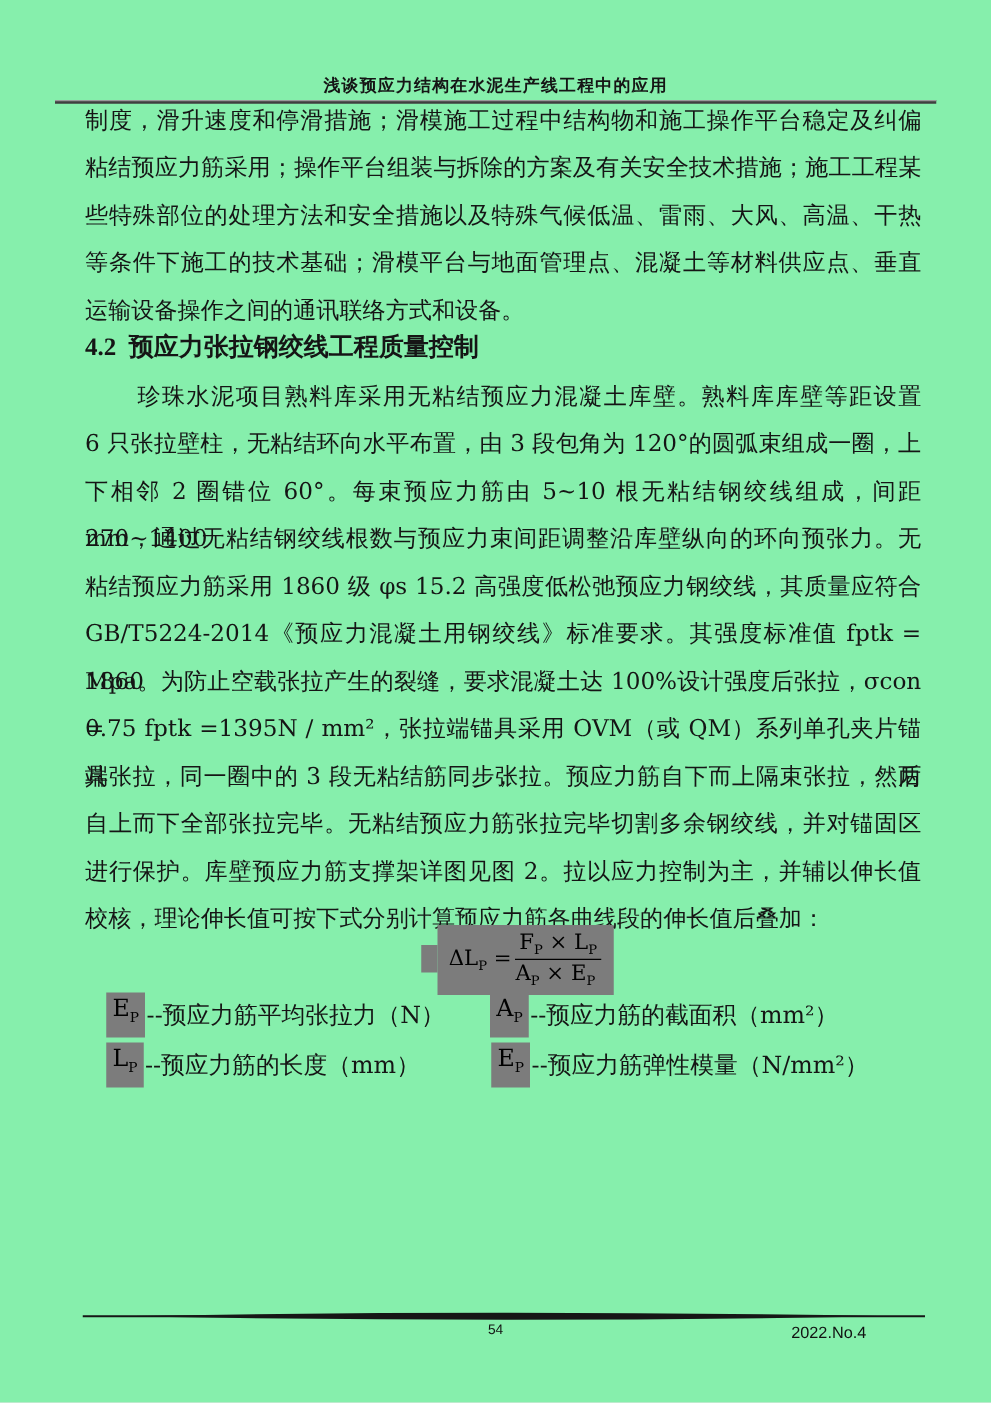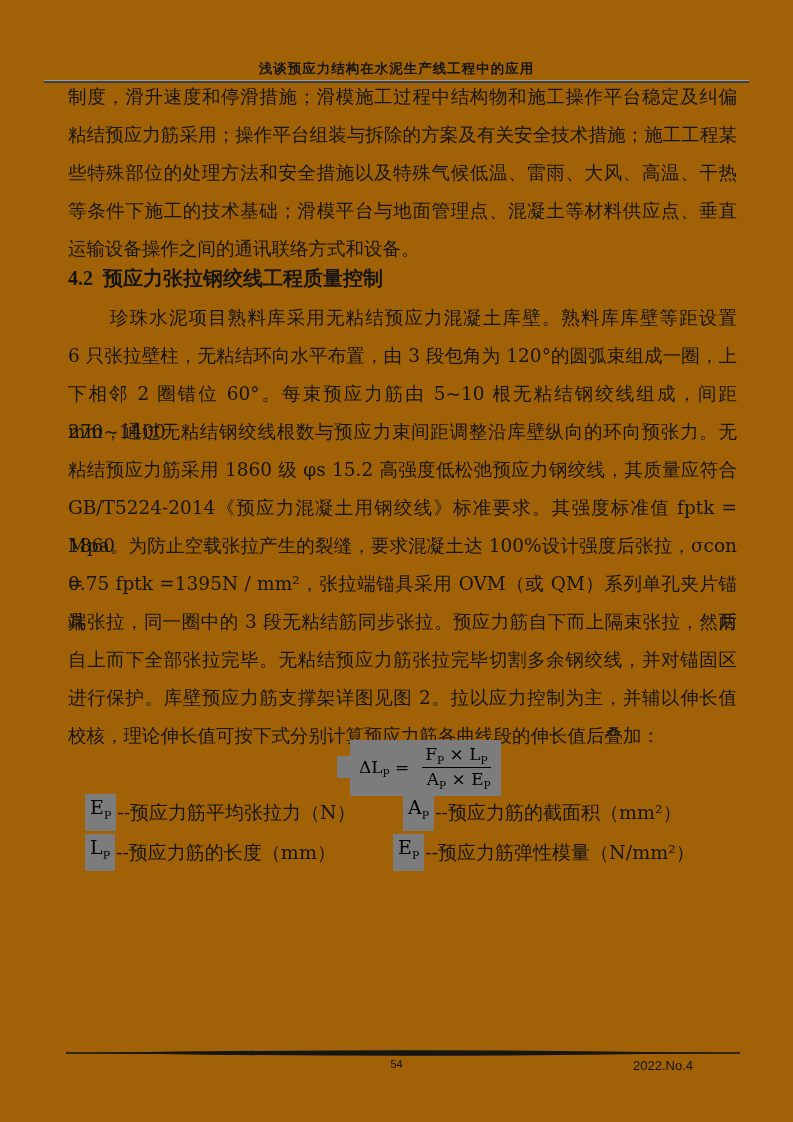--- a/index.html
+++ b/index.html
@@ -5,21 +5,21 @@
   :root{
     --gray:#7c7c7c;
     --ink:#151515;
     --rule:#3f3f3f;
   }
   html,body{margin:0;padding:0;background:#e8e8e8;}
   .page{
     position:relative;
     width:793px;height:1122px;
     margin:0 auto;
-    background:#a16207;
+    background:#86efac;
     font-family:"DejaVu Serif","Liberation Serif",serif;
     color:var(--ink);
     overflow:hidden;
   }
   
   .header-title{
     position:absolute;top:60px;left:0;right:0;
     text-align:center;
     font-size:13.5px;font-weight:700;letter-spacing:1px;
   }
@@ -57,32 +57,32 @@
   }
   .formula-box{
     margin-left:13px;
     background:var(--gray);
     min-height:52px;box-sizing:border-box;
     padding:4px 10px 4px 9px;
     display:flex;align-items:center;
     font-size:17px;color:#000;
   }
   .formula-box sub{font-size:10.5px;}
-  .frac{display:inline-block;text-align:right;vertical-align:middle;margin-left:13px;}
+  .frac{display:inline-block;text-align:left;vertical-align:middle;margin-left:3px;}
   .frac .num{display:block;border-bottom:1.6px solid #000;padding:0 3px 1px;}
   .frac .den{display:block;padding-top:1px;}
   .lhs{white-space:nowrap;}
   
   .def-item{
     position:absolute;
     font-size:19px;line-height:30px;
     display:flex;align-items:center;text-align:center;
   }
   .def-1{left:85px;top:794px;}
-  .def-2{left:403px;top:794px;}
+  .def-2{left:392px;top:794px;}
   .def-3{left:85px;top:834px;}
   .def-4{left:393px;top:834px;}
   .sym-box{
     display:inline-block;
     background:var(--gray);color:#000;
     padding:1px 5px 3px 5px;line-height:24px;
     margin-right:1px;
   }
   .sym-box sub{font-size:11px;}
   .def-desc{white-space:nowrap;}

